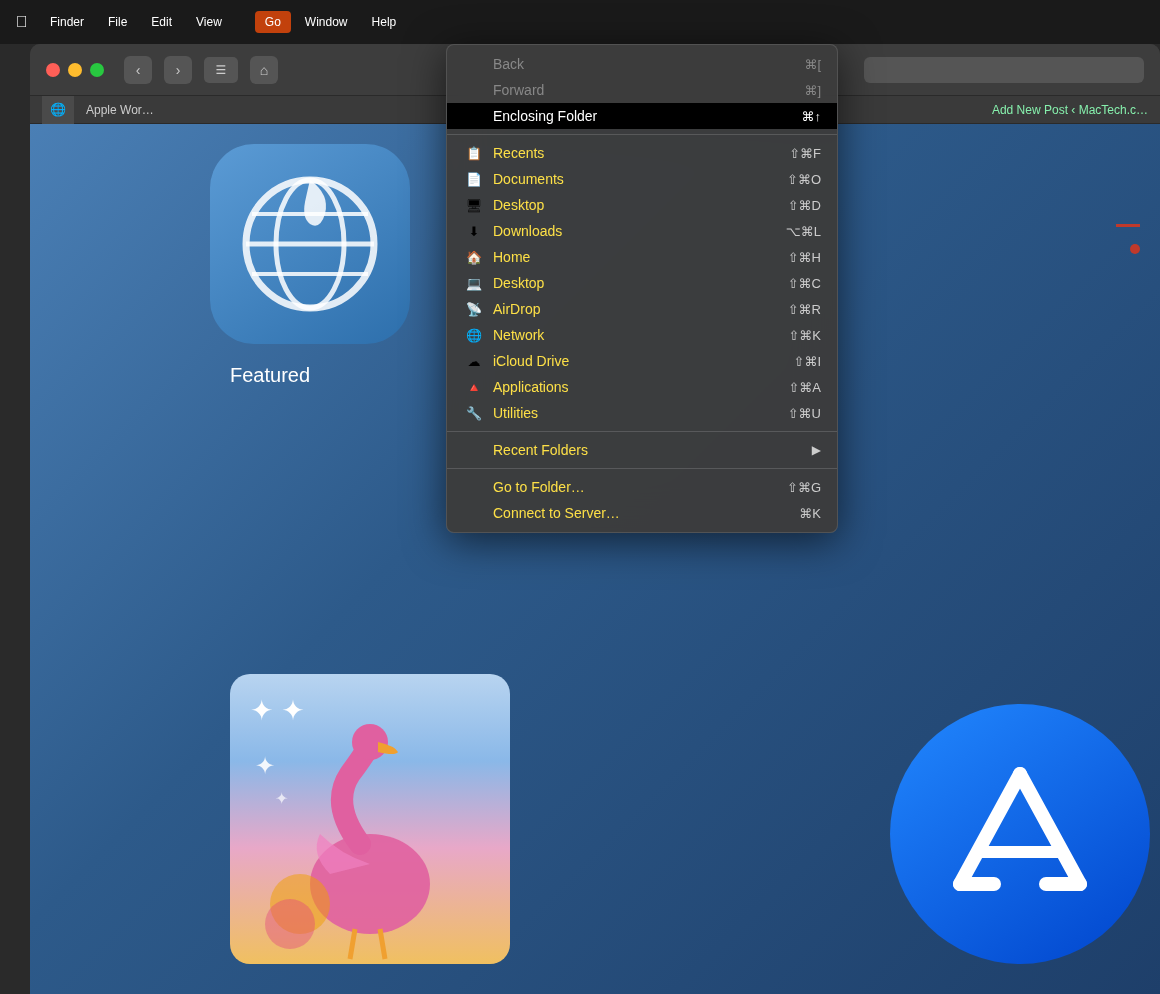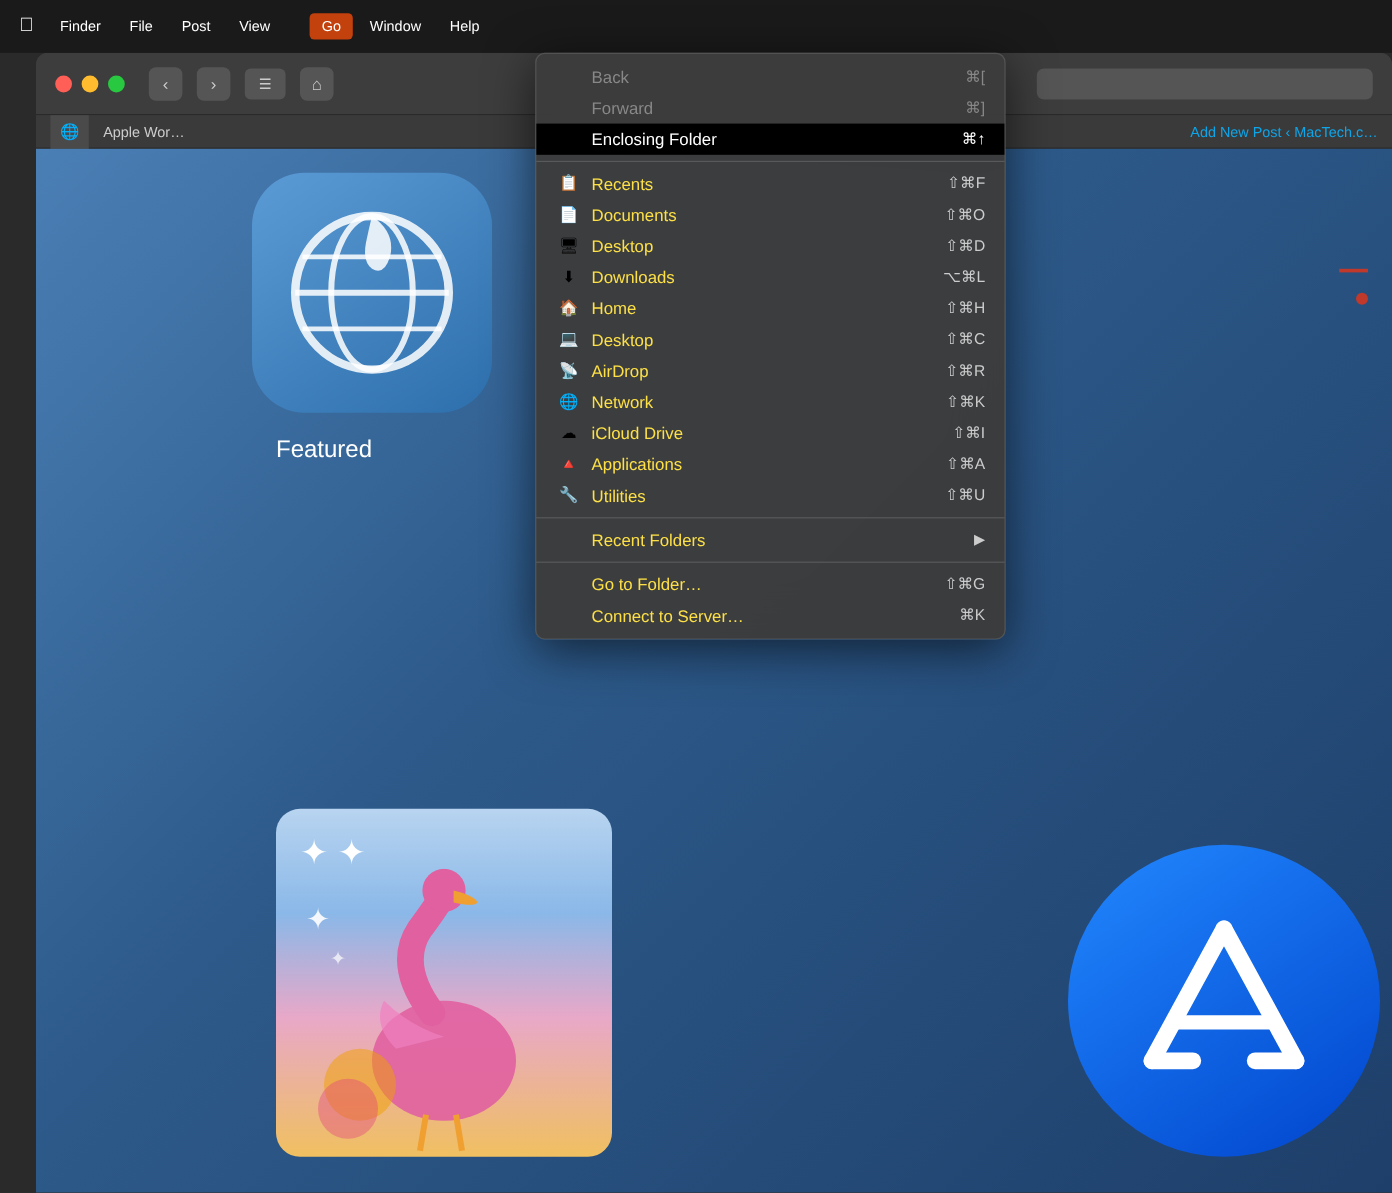--- a/index.html
+++ b/index.html
@@ -111,21 +111,21 @@
       display: flex; align-items: center; justify-content: center;
       font-size: 13px; color: #ccc;
     }
     .breadcrumb-text {
       color: #ccc;
       font-size: 12px;
       padding: 0 12px;
     }
     .breadcrumb-right {
       margin-left: auto;
-      color: #0ea5e9;
+      color: #86efac;
       font-size: 12px;
       padding-right: 12px;
     }
 
     
     #finder-content {
       position: relative;
       height: calc(950px - 52px - 28px);
       background: linear-gradient(135deg, #4a7fb5 0%, #2d5a8a 40%, #1e3f6a 100%);
       overflow: hidden;
@@ -175,21 +175,21 @@
     }
 
     .menu-separator {
       height: 1px;
       background: rgba(255,255,255,0.15);
       margin: 5px 0;
     }
 
     .dropdown-item {
       display: flex;
-      align-items: flex-start;
+      align-items: center;
       padding: 5px 16px;
       cursor: pointer;
       position: relative;
     }
     .dropdown-item.highlighted {
       background: #000000;
     }
     .dropdown-item.disabled .item-label,
     .dropdown-item.disabled .item-shortcut {
       color: #888 !important;
@@ -255,21 +255,21 @@
       background: #c0392b;
     }
   </style>
 </head>
 <body>
 
 <div id="menubar">
   <div class="menu-item apple"></div>
   <div class="menu-item">Finder</div>
   <div class="menu-item">File</div>
-  <div class="menu-item">Post</div>
+  <div class="menu-item">Edit</div>
   <div class="menu-item">View</div>
   <div class="menu-item active">Go</div>
   <div class="menu-item">Window</div>
   <div class="menu-item">Help</div>
 </div>
 
 <div id="finder-window">
 
   <div id="finder-toolbar">
     <div class="tl-group">

